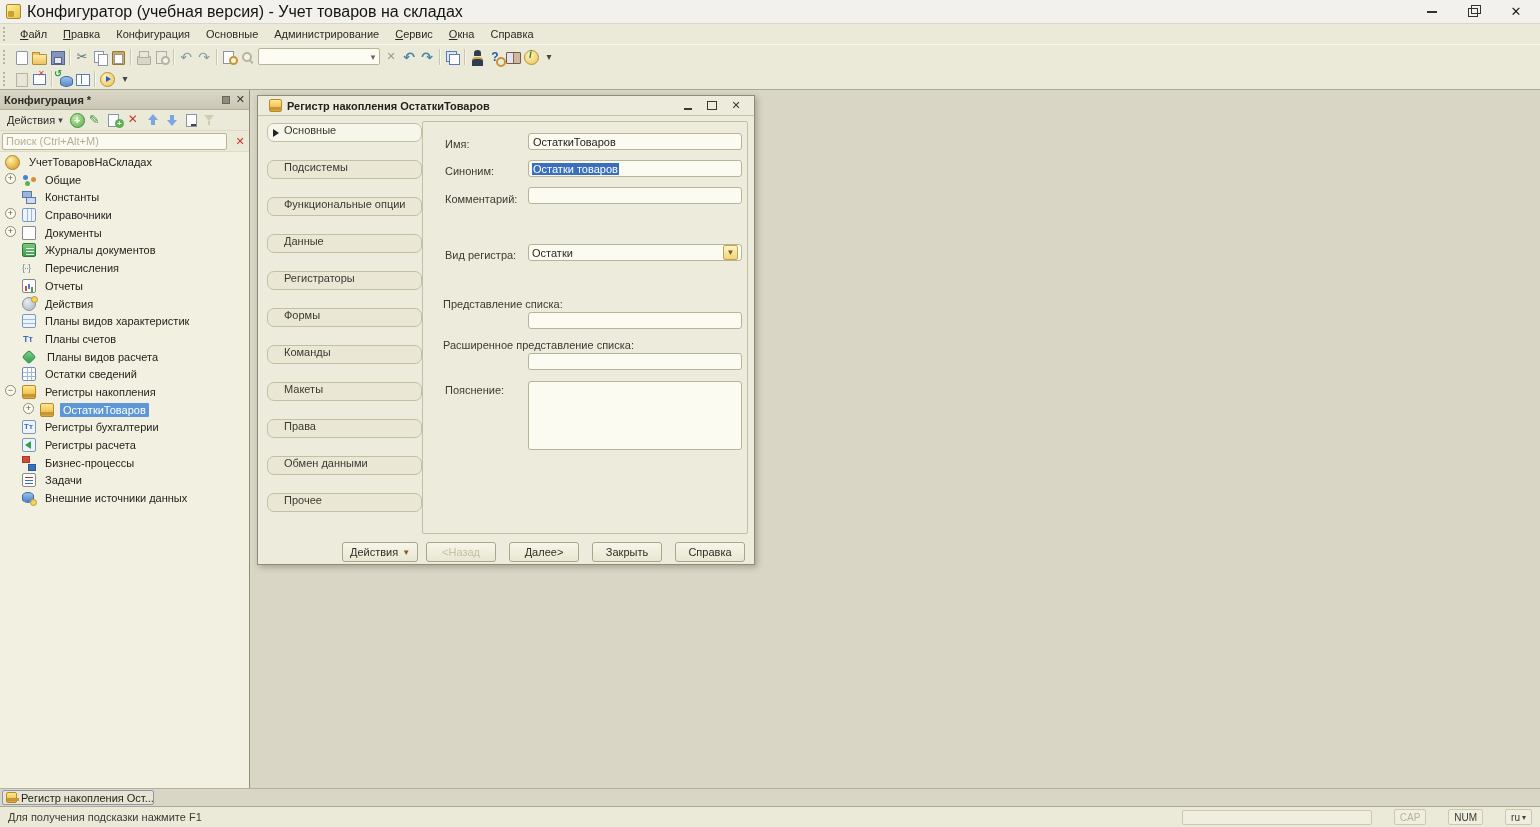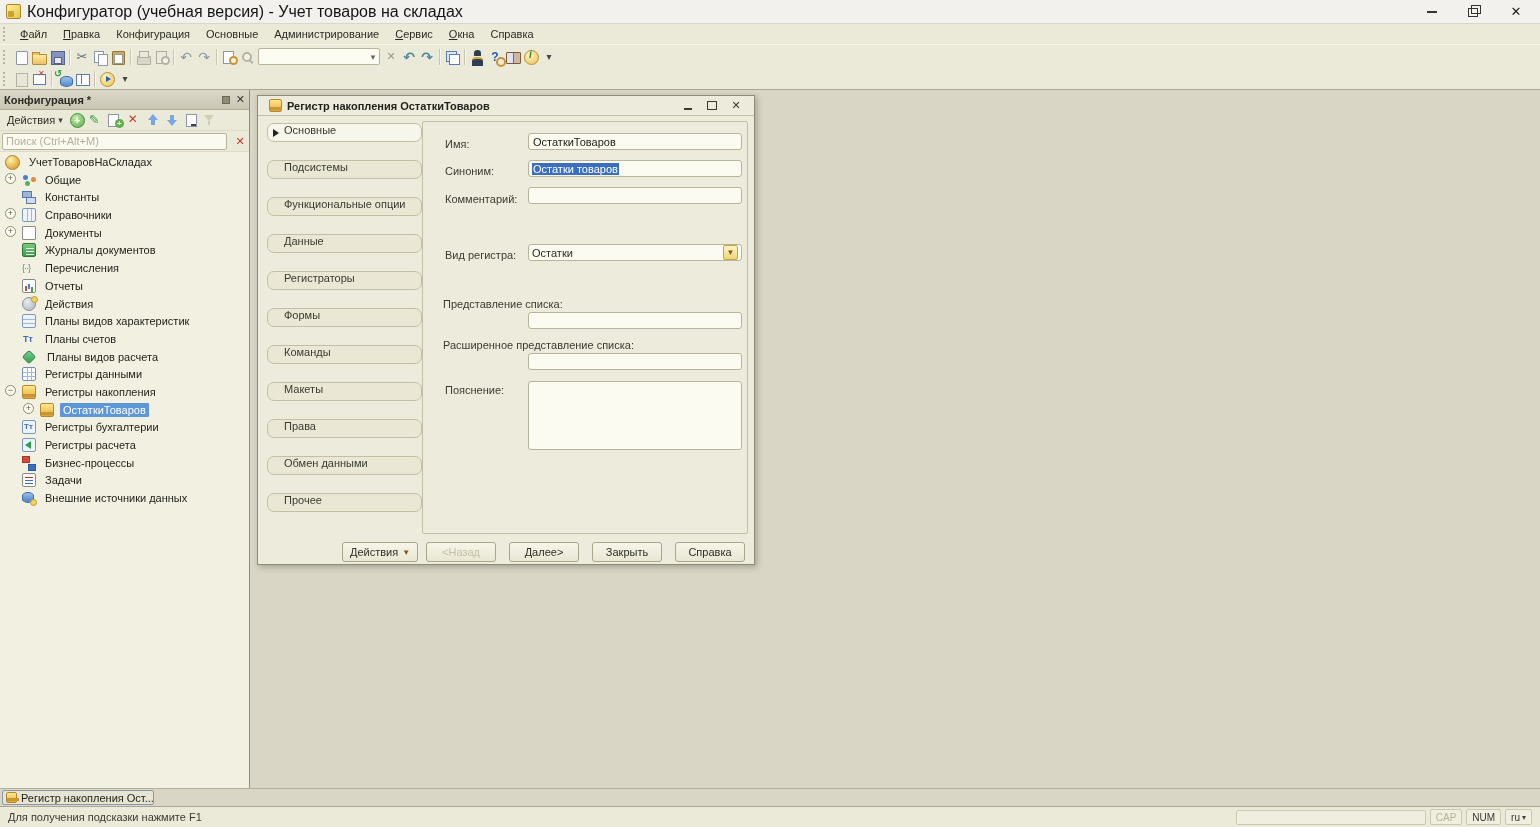--- a/index.html
+++ b/index.html
@@ -186,21 +186,21 @@
   .ftextarea{position:absolute;left:105px;width:214px;height:69px;border:1px solid #b7b49a;border-radius:3px;background:#fcfbf1;resize:none;outline:none}
   .dbtn{position:absolute;top:425px;height:20px;border:1px solid #a9a68c;border-radius:3px;background:linear-gradient(180deg,#f6f5e8,#e9e7d2);color:#2e2e26;font-size:11px;font-family:inherit;display:flex;align-items:center;justify-content:center;gap:4px}
   .dbtn.disabled{color:#c2bfa4}
   .dbtn .arr{font-size:8px;color:#7a5f1a}
 
   
   .taskbar{position:absolute;left:0;top:788px;width:100%;height:18px;background:#d9d6c6;border-top:1px solid #b5b29c;display:flex;align-items:center;padding:0 2px}
   .task-item{height:15px;width:152px;border:1px solid #8a97ad;border-radius:2px;background:#e7e4d4;display:flex;align-items:center;gap:4px;padding:0 3px;color:#23231d;overflow:hidden;white-space:nowrap}
   .task-item .ti{width:11px;height:11px;margin:0}
   .statusbar{position:absolute;left:0;top:806px;width:100%;height:21px;background:#ebead9;border-top:1px solid #a9a78f;display:flex;align-items:center;padding:0 8px;color:#3a3a32}
-  .sb-right{margin-left:auto;display:flex;align-items:center;gap:4px}
+  .sb-right{margin-left:auto;display:flex;align-items:center;gap:22px}
   .sb-field{width:190px;height:15px;border:1px solid #cbc8b0;border-radius:2px;background:#f0efdf}
   .sb-cell{height:16px;border:1px solid #cbc8b0;border-radius:2px;background:#f0efdf;display:flex;align-items:center;justify-content:center;padding:0 5px;font-size:10px}
   .sb-cell.dim{color:#b5b29a}
   .sb-cell .arr{font-size:8px;margin-left:2px;color:#444}
 </style>
 </head>
 <body>
 
 <div class="titlebar">
   <span class="app-icon"></span>
@@ -378,21 +378,21 @@
           <span class="tlabel">Планы счетов</span>
         </div>
       <div class="trow">
           <span class="exp hidden"></span>
           <span class="ti ti-calctypes"></span>
           <span class="tlabel">Планы видов расчета</span>
         </div>
       <div class="trow">
           <span class="exp hidden"></span>
           <span class="ti ti-inforeg"></span>
-          <span class="tlabel">Регистры данными</span>
+          <span class="tlabel">Остатки сведений</span>
         </div>
       <div class="trow">
           <span class="exp exp-minus"></span>
           <span class="ti ti-accumreg"></span>
           <span class="tlabel">Регистры накопления</span>
         </div>
       <div class="trow child">
           <span class="exp exp-plus"></span>
           <span class="ti ti-accumreg"></span>
           <span class="tlabel selected">ОстаткиТоваров</span>

